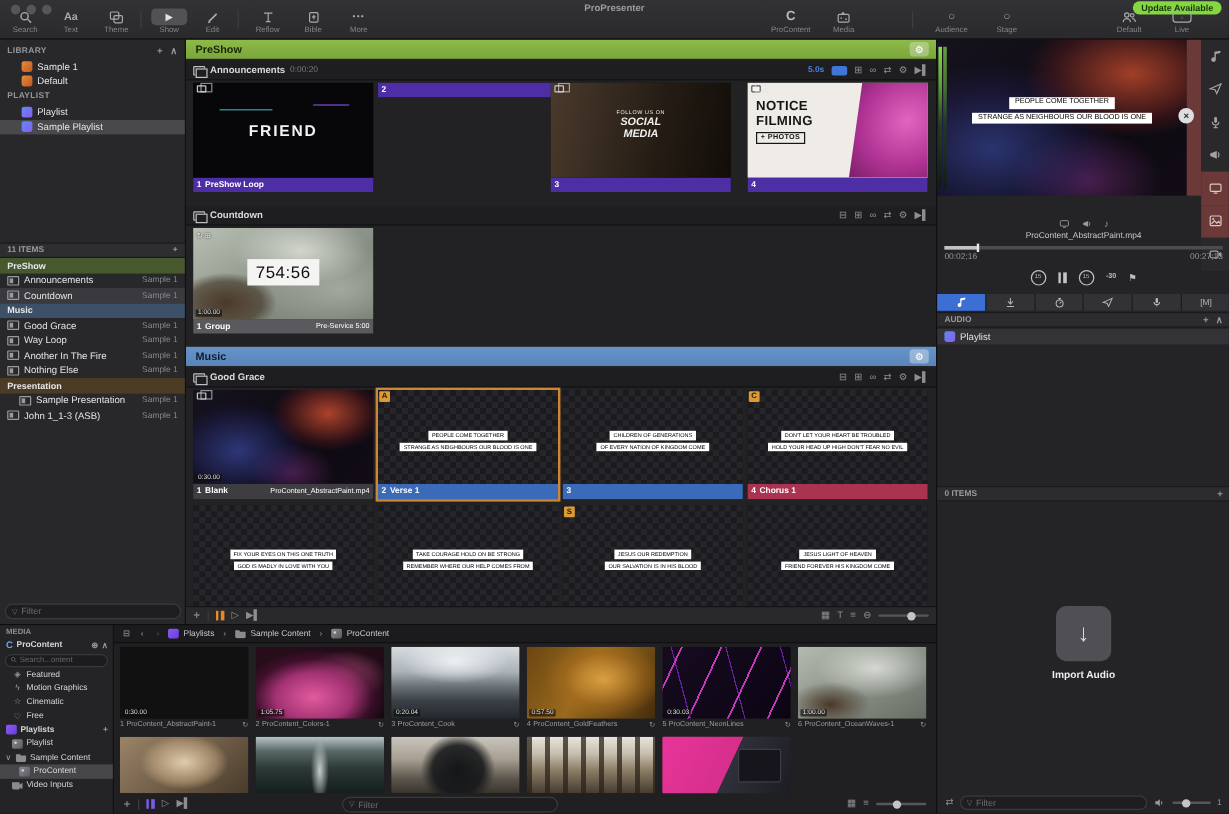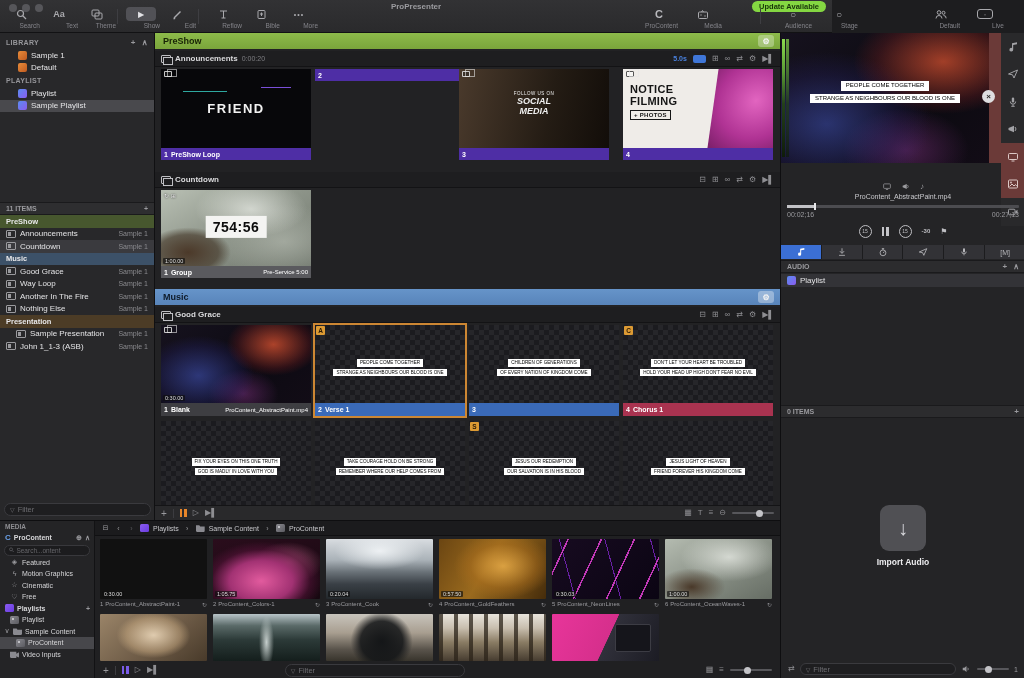--- a/index.html
+++ b/index.html
@@ -1,25 +1,25 @@
 <!DOCTYPE html>
 <html><head>
 <meta charset="utf-8">
 <style>
   *{margin:0;padding:0;box-sizing:border-box}
   html,body{width:1024px;height:678px;overflow:hidden}
   body{position:relative;background:#1d1d1f;font-family:"Liberation Sans",sans-serif;color:#ddd;font-size:8px}
   input{outline:none}
   
-  .tbar{position:absolute;left:0;top:0;width:832px;height:33px;background:linear-gradient(#323234,#2a2a2c);border-bottom:1px solid #121214;z-index:5}
+  .tbar{position:absolute;left:0;top:0;width:1024px;height:33px;background:linear-gradient(#323234,#2a2a2c);border-bottom:1px solid #121214;z-index:5}
   .lights{position:absolute;left:9px;top:4px;display:flex;gap:5px}
   .dot8{width:8px;height:8px;border-radius:50%;background:#56565a}
   .wtitle{position:absolute;left:0;right:0;top:2px;text-align:center;font-size:8px;font-weight:bold;color:#9c9ca0}
   .upd{position:absolute;right:6px;top:1px;background:#84d742;color:#173408;font-size:7.5px;font-weight:bold;padding:1px 7px;border-radius:8px}
-  .tbtn{position:absolute;top:7px;width:38px;text-align:right;color:#a9a9ad}
+  .tbtn{position:absolute;top:7px;width:38px;text-align:center;color:#a9a9ad}
   .tbtn .tic{height:14px;display:flex;align-items:center;justify-content:center;font-size:10px}
   .tbtn .tlb{font-size:6.5px;color:#84848a;margin-top:1px}
   .tsep{position:absolute;top:9px;width:1px;height:15px;background:#3e3e42}
   .showbox{background:#515156;border-radius:4px;width:30px;height:14px;display:flex;align-items:center;justify-content:center;margin:0 auto;color:#e2e2e6}
   .clogo{font-weight:bold;font-size:11px;color:#b9b9bd}
   .livebox{width:16px;height:10px;border:1px solid #a9a9ad;border-radius:3px;display:flex;align-items:center;justify-content:center;font-size:5px}
   
   .lp{position:absolute;left:0;top:33px;width:155px;height:487px;background:#28282a;border-right:1px solid #101012}
   .ph{height:13px;display:flex;align-items:center;padding:0 6px;font-size:7px;font-weight:bold;color:#96969a;letter-spacing:.3px}
   .ph .rt{margin-left:auto;display:flex;gap:6px;color:#9a9a9e;font-size:8px}
@@ -75,21 +75,21 @@
   .phshape{position:absolute;right:16px;top:14px;width:22px;height:42px;border-radius:5px;border:2px solid rgba(255,255,255,.75);background:linear-gradient(160deg,rgba(120,220,220,.35),rgba(255,255,255,.12));transform:rotate(18deg)}
   .art-social{background:linear-gradient(100deg,#4a3a2c,#241c14 60%,#120d09)}
   .art-social .st{position:absolute;left:0;right:0;top:22px;text-align:center;color:#efefef}
   .art-social .s1{font-size:4.5px;letter-spacing:.5px}
   .art-social .s2{font-size:9px;font-weight:bold;font-style:italic;line-height:10px}
   .art-notice{background:#efece8}
   .art-notice .nt{position:absolute;left:7px;top:14px;color:#151515;font-weight:bold;font-size:11px;line-height:12px;letter-spacing:.3px}
   .art-notice .np{display:inline-block;margin-top:3px;font-size:6px;font-weight:bold;border:1px solid #151515;padding:0 3px;line-height:8px}
   .pinkblob{position:absolute;right:-10px;top:0;bottom:0;width:70px;background:radial-gradient(circle at 60% 40%,#e265c0,#b03394 60%,#7a1f68);transform:skewX(-8deg)}
   .art-waves{background:radial-gradient(ellipse 55px 32px at 18% 82%,rgba(72,52,36,.95),rgba(60,45,30,.6) 55%,transparent 78%),radial-gradient(ellipse 80px 40px at 60% 25%,rgba(236,239,233,.7),transparent 70%),radial-gradient(ellipse 90px 50px at 82% 68%,rgba(198,203,193,.5),transparent 75%),linear-gradient(150deg,#b9c0b4,#8d9489 50%,#6f766c)}
-  .cbox{position:absolute;left:50%;top:50%;transform:translate(-50%,-55%);background:#f4f4f2;color:#0c0c0c;font-weight:bold;font-size:14px;padding:3px 7px;letter-spacing:.5px}
+  .cbox{position:absolute;left:50%;top:50%;transform:translate(-50%,-55%);background:#f4f4f2;color:#0c0c0c;font-weight:normal;font-size:14px;padding:3px 7px;letter-spacing:.5px}
   .cicos{position:absolute;top:2px;left:3px;color:#e8e8e8;font-size:6px;z-index:3;text-shadow:0 0 2px #000}
   .t-abstract{background:radial-gradient(ellipse 60px 40px at 75% 25%,rgba(225,85,50,.75),rgba(120,30,30,.3) 60%,transparent 78%),radial-gradient(ellipse 70px 50px at 25% 65%,rgba(70,90,200,.55),rgba(40,40,120,.25) 60%,transparent 80%),radial-gradient(ellipse 50px 35px at 55% 88%,rgba(160,60,160,.4),transparent 70%),linear-gradient(135deg,#16121e,#0c0a12 60%,#120c16)}
   .mtb{position:absolute;left:0;top:472px;width:625px;height:15px;background:#29292b;border-top:1px solid #141416;display:flex;align-items:center;gap:6px;padding:0 6px;color:#9a9a9e}
   .pbars{display:inline-flex;gap:2px}
   .pbars i{width:2.5px;height:8px;background:#e8862a;display:block}
   .pbars.blu i{background:#7a5ce8}
   .slider{width:42px;height:2px;background:#57575b;border-radius:1px;position:relative}
   .slider i{position:absolute;top:-2.5px;width:7px;height:7px;border-radius:50%;background:#c4c4c8;display:block}
   
   .mb{position:absolute;left:0;top:520px;width:780px;height:158px;background:#202022;border-top:1px solid #0e0e10}

